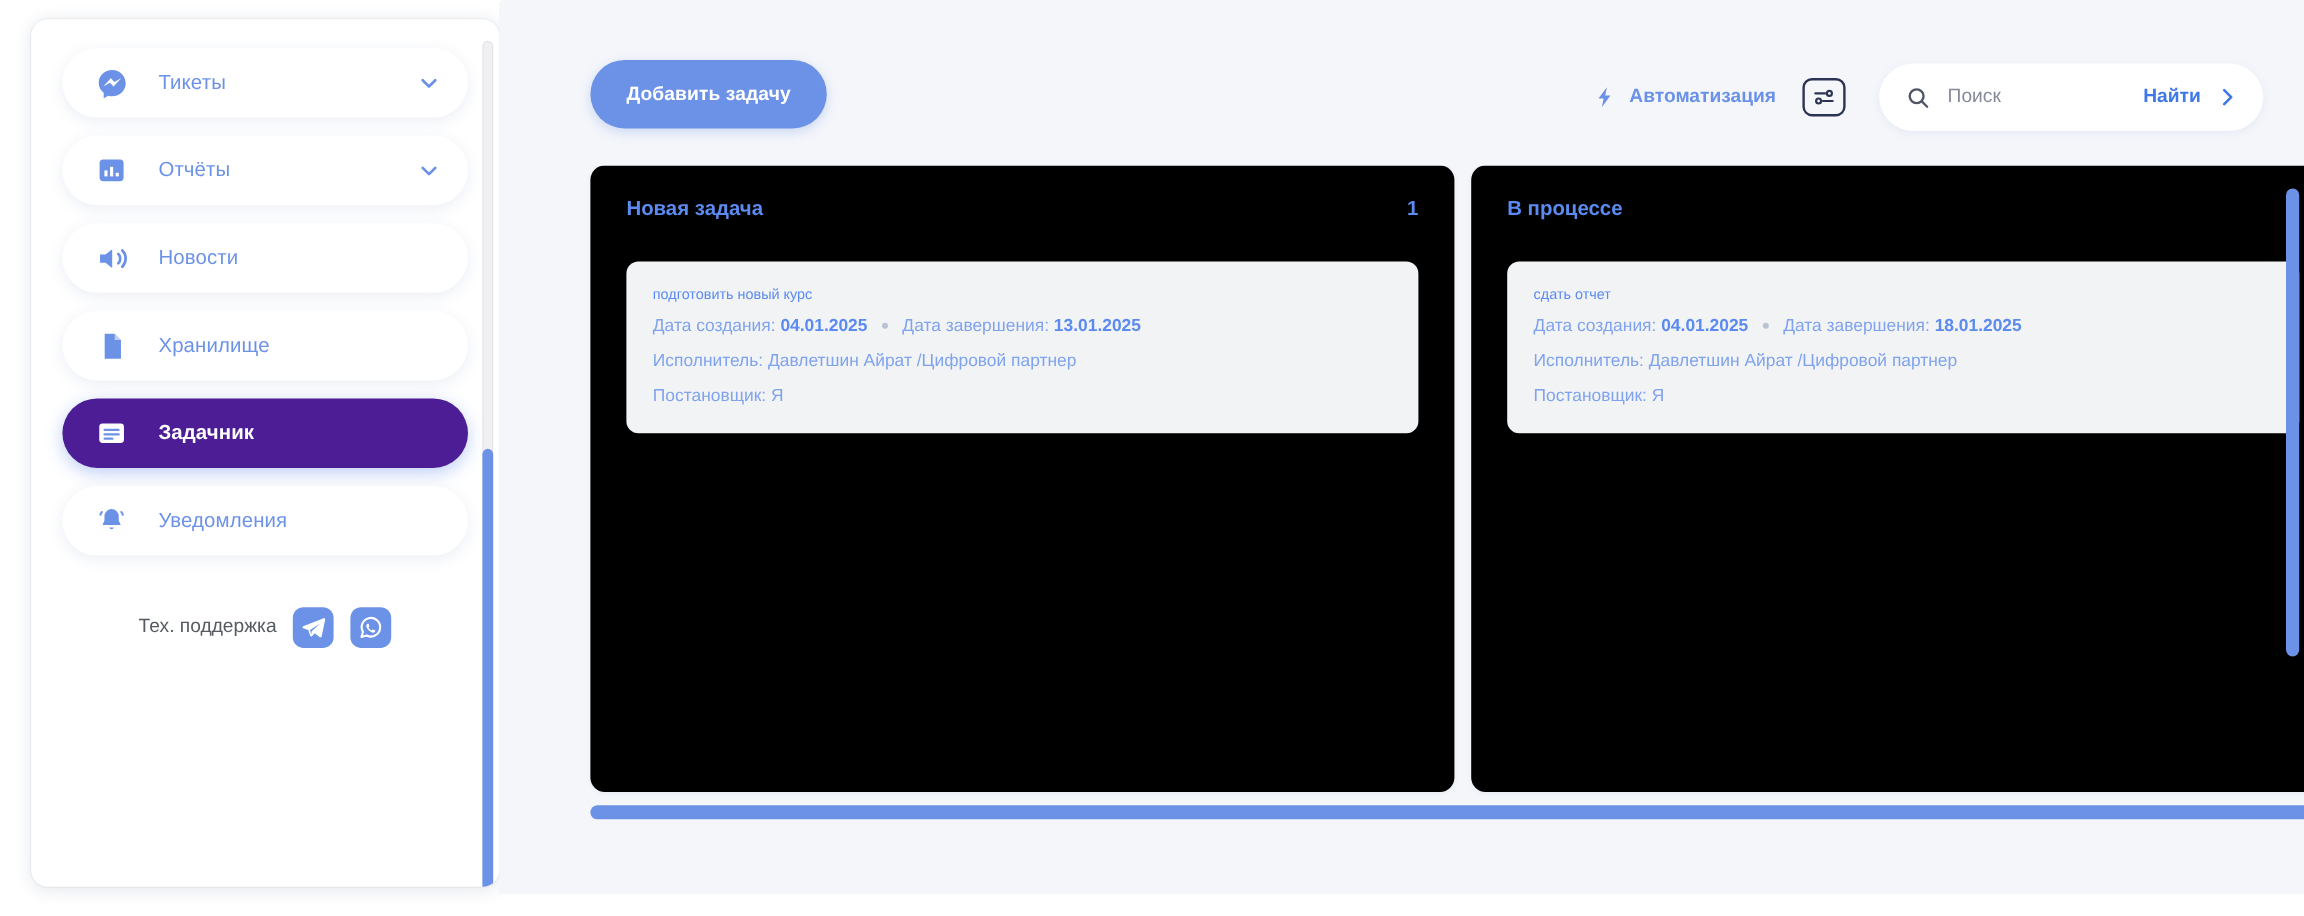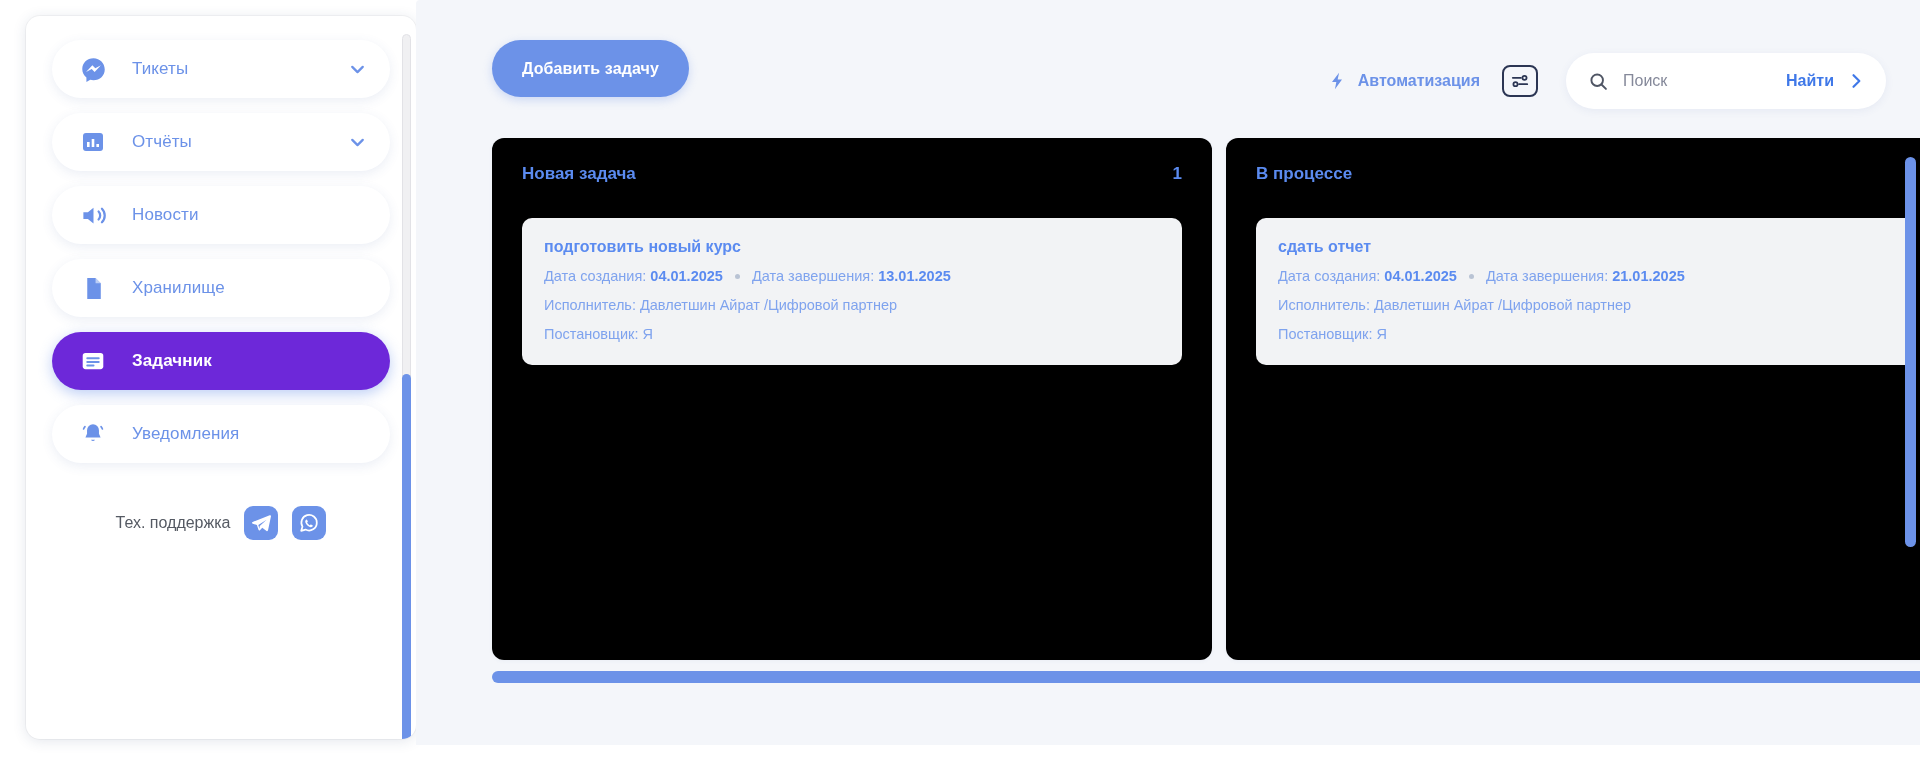--- a/index.html
+++ b/index.html
@@ -38,21 +38,21 @@
     height: 58px;
     margin-bottom: 15px;
     padding: 0 22px 0 26px;
     border-radius: 29px;
     background: #ffffff;
     box-shadow: 0 3px 12px rgba(60,90,160,0.10);
     cursor: pointer;
   }
   .nav-item.first { margin-top: 2px; }
   .nav-item.active {
-    background: #6d28d9;
+    background: #4c1d95;
     box-shadow: 0 4px 14px rgba(108,146,232,0.45);
   }
   .nav-icon {
     width: 30px; height: 30px;
     flex: 0 0 30px;
     display: flex; align-items: center; justify-content: center;
     color: #6c92e8;
   }
   .nav-item.active .nav-icon { color: #ffffff; }
   .nav-icon svg { display: block; }
@@ -120,21 +120,21 @@
     background: #f4f6fa;
     border-top-left-radius: 4px;
   }
 
   .toolbar {
     position: relative;
     height: 138px;
   }
   .add-task-btn {
     position: absolute;
-    left: 76px; top: 40px;
+    left: 76px; top: 50px;
     height: 57px;
     padding: 0 30px;
     border: none;
     border-radius: 29px;
     background: #6c92e8;
     color: #ffffff;
     font-size: 16px;
     font-weight: 700;
     font-family: inherit;
     cursor: pointer;
@@ -243,22 +243,22 @@
     font-size: 17px;
     font-weight: 700;
     color: #5b8bf0;
   }
   .task-card {
     background: #f2f3f5;
     border-radius: 10px;
     padding: 20px 22px 22px 22px;
   }
   .task-title {
-    font-size: 16px;
-    font-weight: 700;
+    font-size: 12px;
+    font-weight: 400;
     color: #5b8bf0;
     margin-bottom: 13px;
   }
   .task-meta {
     font-size: 14.5px;
     color: #7fa3ee;
     line-height: 1.1;
     margin-bottom: 13px;
     white-space: nowrap;
   }
@@ -516,21 +516,21 @@
             <span class="col-title">В процессе</span>
             <span class="col-count">1</span>
           </div>
           <div class="task-card">
             <div class="task-title">сдать отчет</div>
             <div class="task-meta">
               <span>Дата создания:</span>
               <span class="meta-strong">04.01.2025</span>
               <span class="meta-dot"></span>
               <span>Дата завершения:</span>
-              <span class="meta-strong">21.01.2025</span>
+              <span class="meta-strong">18.01.2025</span>
             </div>
             <div class="task-meta">Исполнитель: Давлетшин Айрат /Цифровой партнер</div>
             <div class="task-meta">Постановщик: Я</div>
           </div>
         </section>
 
       </div>
 
       <div class="hbar-track"></div>
       <div class="hbar-thumb"></div>

